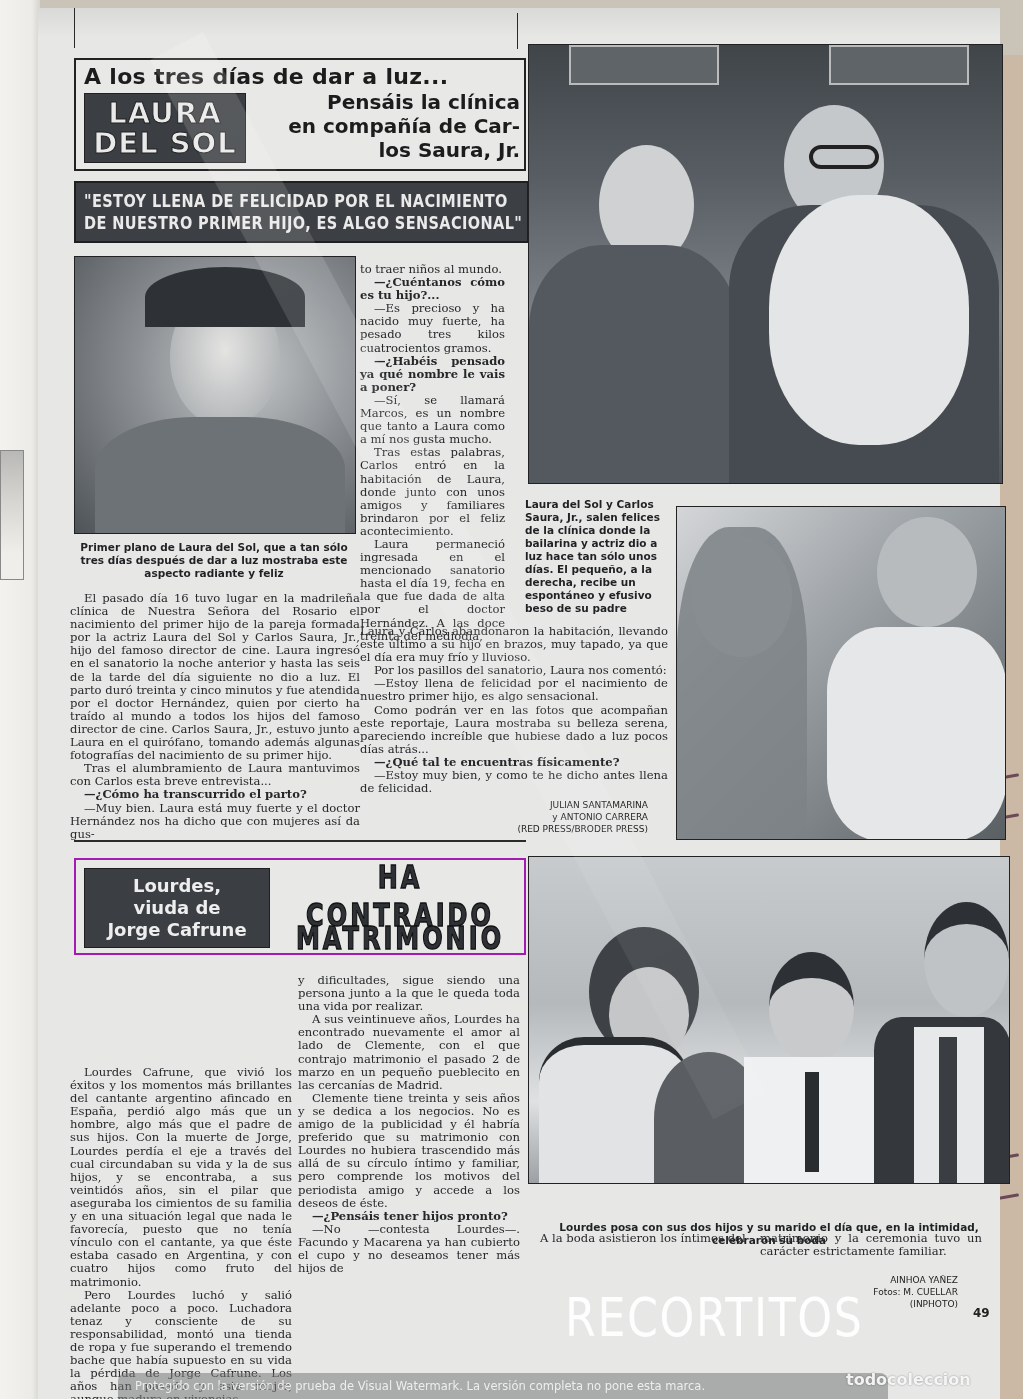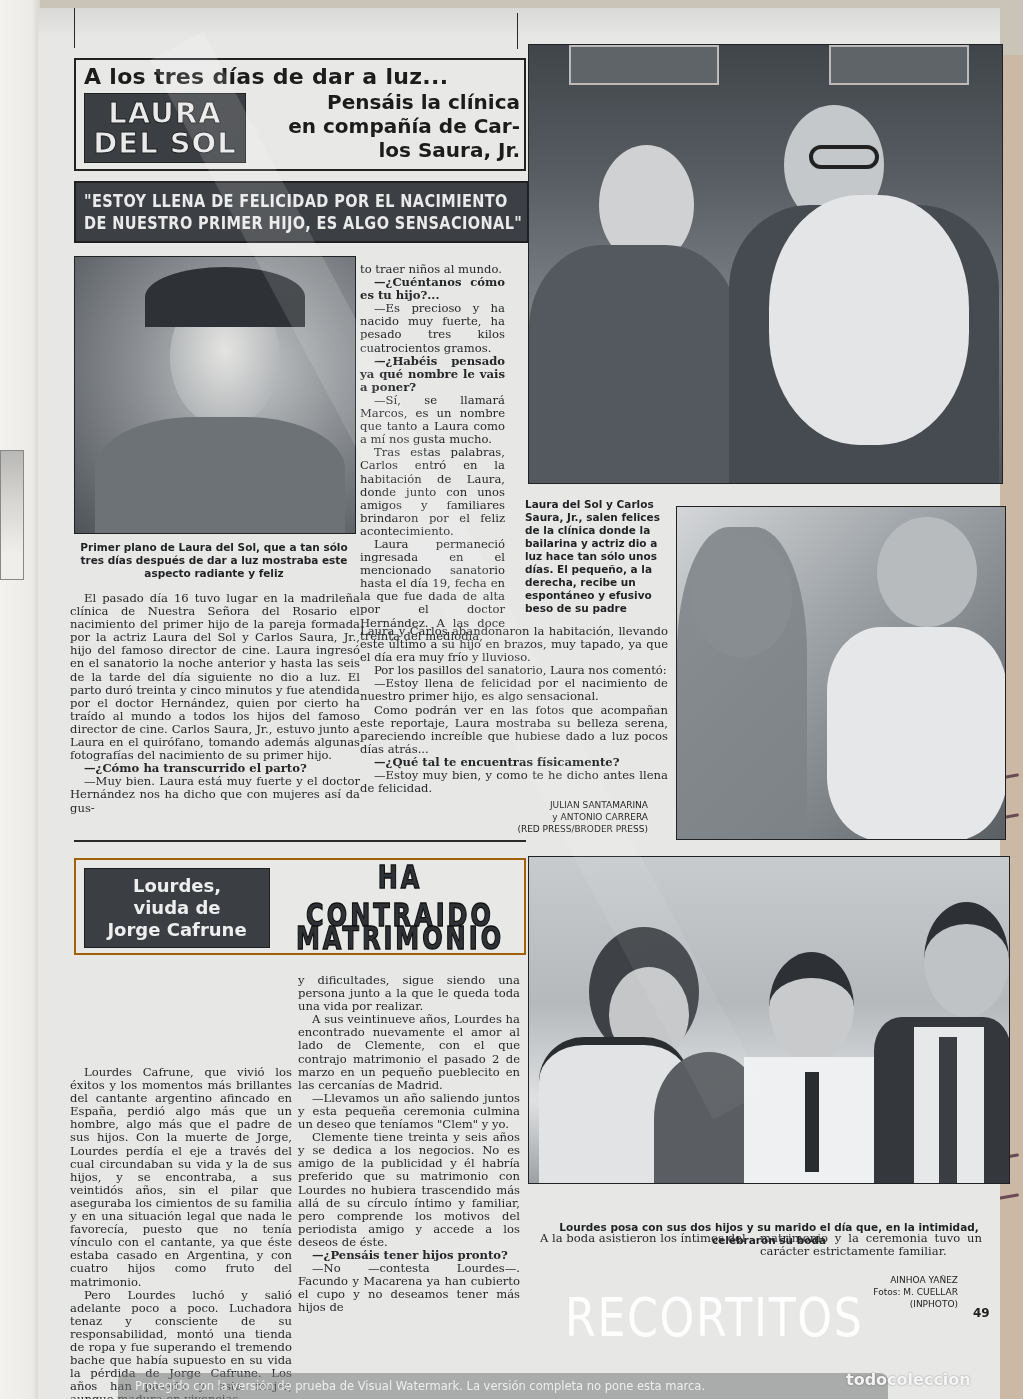--- a/index.html
+++ b/index.html
@@ -111,21 +111,21 @@
     .body-text p { text-indent: 14px; }
     .body-text p.q { font-weight: bold; }
     .credit {
       position: absolute; font-family: "DejaVu Sans", sans-serif; font-size: 9px;
       line-height: 12px; text-align: right; color: #222;
     }
 
     
     .head2 {
       position: absolute; left: 36px; top: 850px; width: 452px; height: 97px;
-      border: 2px solid #a16207; background: #e8e9e7;
+      border: 2px solid #a21caf; background: #e8e9e7;
     }
     .head2 .name-box {
       position: absolute; left: 8px; top: 8px; width: 186px; height: 80px;
       background: #3b3e42; border: 1px solid #1f1f1f;
       display: flex; flex-direction: column; justify-content: center; align-items: center;
     }
     .head2 .name-box span {
       font-family: "DejaVu Sans", sans-serif; font-weight: bold; font-size: 18px;
       color: #eeeeee; line-height: 22px;
     }
@@ -233,20 +233,21 @@
     <div class="ph-shape" style="left:0; top:20px; width:130px; height:314px; border-radius:40% 40% 0 0; background:#7c8286; opacity:0.85;"></div>
     <div class="ph-shape" style="left:200px; top:10px; width:100px; height:110px; border-radius:50%; background:#b8bbbe;"></div>
     <div class="ph-shape" style="left:150px; top:120px; width:180px; height:214px; border-radius:30%; background:#e6e7e8;"></div>
   </div>
 
   <div class="caption" style="left:30px; top:533px; width:292px; text-align:center;">Primer plano de Laura del Sol, que a tan sólo tres días después de dar a luz mostraba este aspecto radiante y feliz</div>
   <div class="caption" style="left:487px; top:490px; width:142px; text-align:left;">Laura del Sol y Carlos Saura, Jr., salen felices de la clínica donde la bailarina y actriz dio a luz hace tan sólo unos días. El pequeño, a la derecha, recibe un espontáneo y efusivo beso de su padre</div>
 
   <div class="body-text" style="left:32px; top:584px; width:290px;">
     <p>El pasado día 16 tuvo lugar en la madrileña clínica de Nuestra Señora del Rosario el nacimiento del primer hijo de la pareja formada por la actriz Laura del Sol y Carlos Saura, Jr., hijo del famoso director de cine. Laura ingresó en el sanatorio la noche anterior y hasta las seis de la tarde del día siguiente no dio a luz. El parto duró treinta y cinco minutos y fue atendida por el doctor Hernández, quien por cierto ha traído al mundo a todos los hijos del famoso director de cine. Carlos Saura, Jr., estuvo junto a Laura en el quirófano, tomando además algunas fotografías del nacimiento de su primer hijo.</p>
+    <p>Tras el alumbramiento de Laura mantuvimos con Carlos esta breve entrevista...</p>
     <p class="q">—¿Cómo ha transcurrido el parto?</p>
     <p>—Muy bien. Laura está muy fuerte y el doctor Hernández nos ha dicho que con mujeres así da gus-</p>
   </div>
 
   <div class="body-text" style="left:322px; top:255px; width:145px;">
     <p style="text-indent:0">to traer niños al mundo.</p>
     <p class="q">—¿Cuéntanos cómo es tu hijo?...</p>
     <p>—Es precioso y ha nacido muy fuerte, ha pesado tres kilos cuatrocientos gramos.</p>
     <p class="q">—¿Habéis pensado ya qué nombre le vais a poner?</p>
     <p>—Sí, se llamará Marcos, es un nombre que tanto a Laura como a mí nos gusta mucho.</p>
@@ -298,21 +299,20 @@
   <div class="caption" style="left:490px; top:1184px; width:482px; text-align:center;margin-top:29px;">Lourdes posa con sus dos hijos y su marido el día que, en la intimidad, celebraron su boda</div>
 
   <div class="body-text" style="left:32px; top:1010px; width:222px;margin-top:48px;">
     <p>Lourdes Cafrune, que vivió los éxitos y los momentos más brillantes del cantante argentino afincado en España, perdió algo más que un hombre, algo más que el padre de sus hijos. Con la muerte de Jorge, Lourdes perdía el eje a través del cual circundaban su vida y la de sus hijos, y se encontraba, a sus veintidós años, sin el pilar que aseguraba los cimientos de su familia y en una situación legal que nada le favorecía, puesto que no tenía vínculo con el cantante, ya que éste estaba casado en Argentina, y con cuatro hijos como fruto del matrimonio.</p>
     <p>Pero Lourdes luchó y salió adelante poco a poco. Luchadora tenaz y consciente de su responsabilidad, montó una tienda de ropa y fue superando el tremendo bache que había supuesto en su vida la pérdida de Jorge Cafrune. Los años han pasado y esta mujer, aunque madura en vivencias</p>
   </div>
 
   <div class="body-text" style="left:260px; top:966px; width:222px;">
     <p style="text-indent:0">y dificultades, sigue siendo una persona junto a la que le queda toda una vida por realizar.</p>
     <p>A sus veintinueve años, Lourdes ha encontrado nuevamente el amor al lado de Clemente, con el que contrajo matrimonio el pasado 2 de marzo en un pequeño pueblecito en las cercanías de Madrid.</p>
-    <p>—Llevamos un año saliendo juntos y esta pequeña ceremonia culmina un deseo que teníamos "Clem" y yo.</p>
     <p>Clemente tiene treinta y seis años y se dedica a los negocios. No es amigo de la publicidad y él habría preferido que su matrimonio con Lourdes no hubiera trascendido más allá de su círculo íntimo y familiar, pero comprende los motivos del periodista amigo y accede a los deseos de éste.</p>
     <p class="q">—¿Pensáis tener hijos pronto?</p>
     <p>—No —contesta Lourdes—. Facundo y Macarena ya han cubierto el cupo y no deseamos tener más hijos de</p>
   </div>
 
   <div class="body-text" style="left:488px; top:1224px; width:222px;">
     <p>A la boda asistieron los íntimos del</p>
   </div>
 
   <div class="body-text" style="left:722px; top:1224px; width:222px;">

